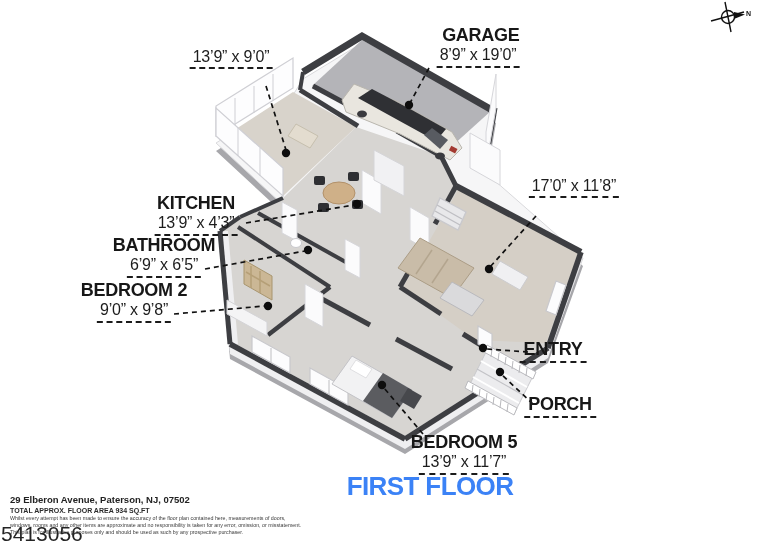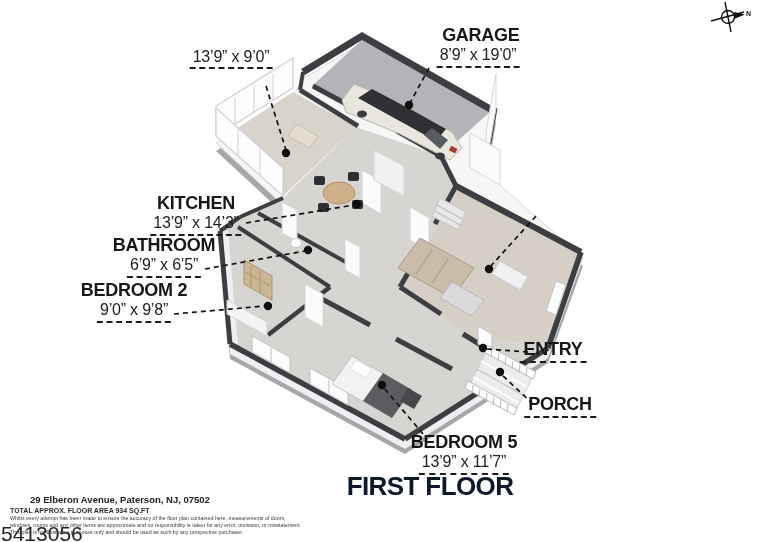--- a/index.html
+++ b/index.html
@@ -17,24 +17,24 @@
   }
   .room-dims{
     display:inline-block;font-size:16px;font-weight:400;letter-spacing:-0.2px;color:#1c1c1c;
     margin-top:3px;padding:0 3px 2px 3px;border-bottom:2px dashed #1b1b1b;
   }
   .name-underlined{
     display:inline-block;padding:0 4px 3px 4px;border-bottom:2px dashed #1b1b1b;
   }
   #floor-title{
     position:absolute;transform:translateX(-50%);font-size:26px;font-weight:600;
-    letter-spacing:-0.6px;color:#0f172a;white-space:nowrap;
+    letter-spacing:-0.6px;color:#3b82f6;white-space:nowrap;
   }
   #footer{position:absolute;left:10px;top:494px;width:330px;}
-  #footer .addr{font-size:9.5px;font-weight:700;color:#222;margin-left:20px;}
+  #footer .addr{font-size:9.5px;font-weight:700;color:#222;}
   #footer .area{font-size:7px;font-weight:700;color:#2a2a2a;margin-top:2px;}
   #footer .disc{font-size:5.3px;font-weight:400;color:#3a3a3a;line-height:1.05;margin-top:1.5px;}
   #watermark{
     position:absolute;left:1px;top:522px;font-size:21px;font-weight:500;
     letter-spacing:0px;color:#242424;white-space:nowrap;
   }
   #compass-n{
     position:absolute;left:746px;top:10px;font-size:7px;font-weight:700;color:#111;
   }
 </style>
@@ -236,34 +236,35 @@
     <span class="room-dims">13’9” x 9’0”</span>
   </div>
 
   <div class="room-label" style="left:478px;top:26px;text-align:right;">
     <span class="room-name">GARAGE</span>
     <span class="room-dims">8’9” x 19’0”</span>
   </div>
 
   <div class="room-label" style="left:196px;top:194px;">
     <span class="room-name">KITCHEN</span>
-    <span class="room-dims">13’9” x 14’3”</span>
+    <span class="room-dims">13’9” x 4’3”</span>
   </div>
 
   <div class="room-label" style="left:164px;top:236px;">
     <span class="room-name">BATHROOM</span>
     <span class="room-dims">6’9” x 6’5”</span>
   </div>
 
   <div class="room-label" style="left:134px;top:281px;">
     <span class="room-name">BEDROOM 2</span>
     <span class="room-dims">9’0” x 9’8”</span>
   </div>
 
   <div class="room-label" style="left:574px;top:175px;">
+    <span class="room-dims">17’0” x 11’8”</span>
   </div>
 
   <div class="room-label" style="left:553px;top:340px;">
     <span class="room-name name-underlined">ENTRY</span>
   </div>
 
   <div class="room-label" style="left:560px;top:395px;text-align:right;">
     <span class="room-name name-underlined">PORCH</span>
   </div>
 

